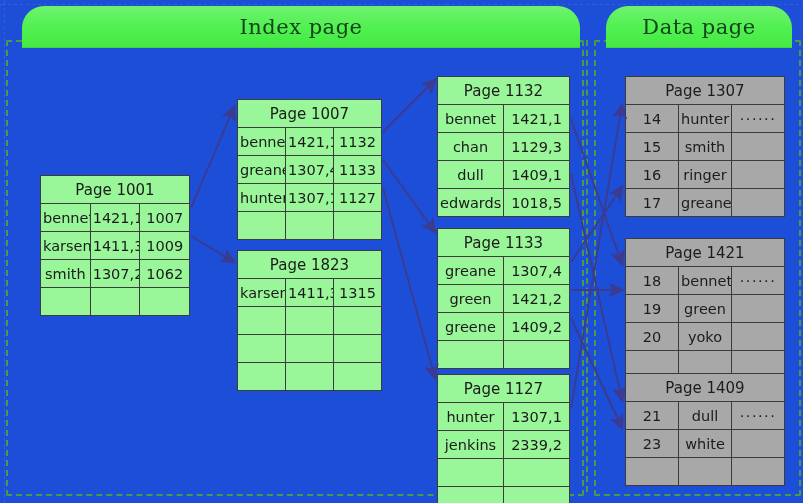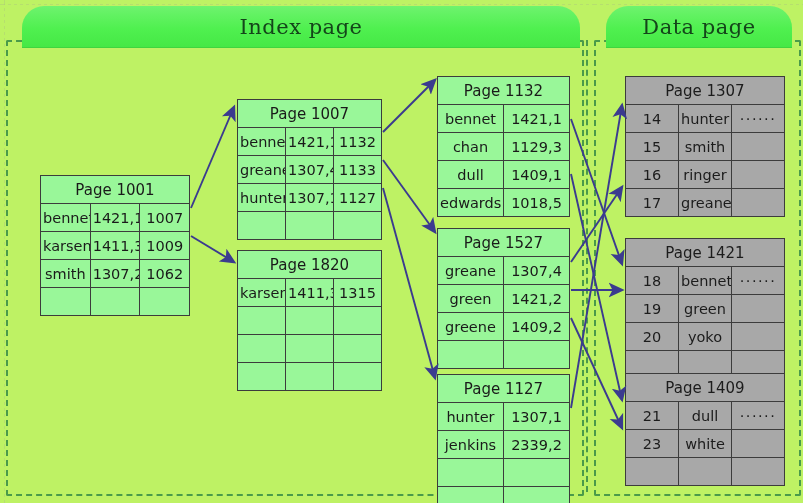--- a/index.html
+++ b/index.html
@@ -1,18 +1,18 @@
 <!DOCTYPE html>
 <html><head>
 <meta charset="utf-8">
 <style>
   html,body{margin:0;padding:0;background:#fff;}
   #stage{
     position:relative;width:803px;height:503px;overflow:hidden;
-    background:#bef264;
+    background:#1d4ed8;
     font-family:"DejaVu Sans","Liberation Sans",sans-serif;
   }
   
   #grid{
     position:absolute;inset:0;
     background-image:
       repeating-linear-gradient(to right,  rgba(150,150,150,.38) 0 3px, rgba(255,255,255,0) 3px 6px),
       repeating-linear-gradient(to bottom, rgba(150,150,150,.38) 0 3px, rgba(255,255,255,0) 3px 6px);
     background-size:74px 1px, 1px 74px;
     background-position:2px 4px, 4px 2px;
@@ -127,21 +127,21 @@
       <td></td>
       <td></td>
       <td></td>
         </tr>
   </tbody>
     </table>
 
   <table class="pg index" id="t-page-1009" style="left:237px;top:250px;width:145px;">
     <tbody>
         <tr>
-          <td class="hdr" colspan="3">Page 1820</td>
+          <td class="hdr" colspan="3">Page 1823</td>
         </tr>
     <tr>
       <td style="width:50px">karsen</td>
       <td style="width:47px">1411,3</td>
       <td style="width:48px">1315</td>
         </tr>
     <tr>
       <td></td>
       <td></td>
       <td></td>
@@ -179,21 +179,21 @@
     <tr>
       <td>edwards</td>
       <td>1018,5</td>
         </tr>
   </tbody>
     </table>
 
   <table class="pg index" id="t-page-1133" style="left:437px;top:228px;width:133px;">
     <tbody>
         <tr>
-          <td class="hdr" colspan="2">Page 1527</td>
+          <td class="hdr" colspan="2">Page 1133</td>
         </tr>
     <tr>
       <td style="width:65px">greane</td>
       <td style="width:68px">1307,4</td>
         </tr>
     <tr>
       <td>green</td>
       <td>1421,2</td>
         </tr>
     <tr>

